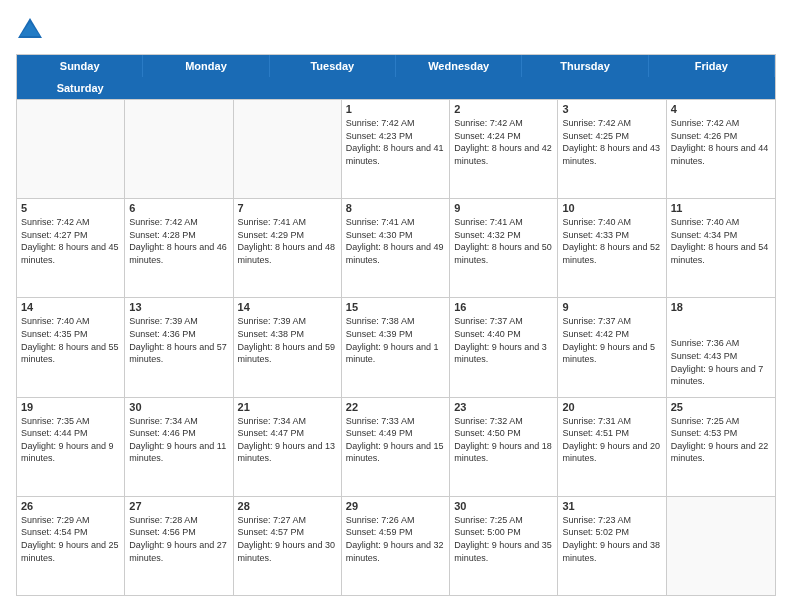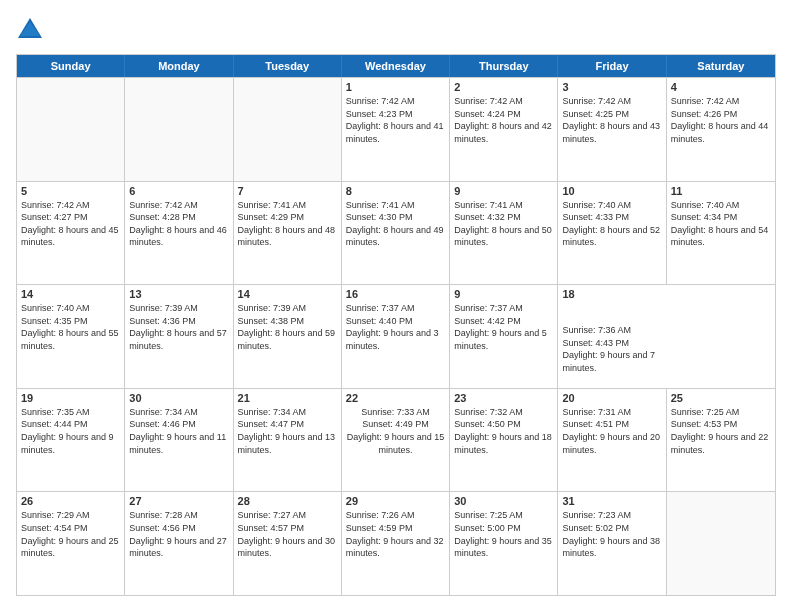--- a/index.html
+++ b/index.html
@@ -60,21 +60,21 @@
       color: #555;
     }
     .calendar {
       flex: 1;
       display: flex;
       flex-direction: column;
       border: 1px solid #ccc;
     }
     .cal-header {
       display: grid;
-      grid-template-columns: repeat(7, 1fr);
+      grid-template-columns: repeat(6, 1fr);
       background: #1a6bb5;
     }
     .cal-header-cell {
       color: #fff;
       font-size: 11px;
       font-weight: bold;
       padding: 5px 4px;
       text-align: center;
       border-right: 1px solid #2a7bc5;
     }
@@ -231,20 +231,26 @@
 Sunset: 4:36 PM
 Daylight: 8 hours and 57 minutes.</div>
           </div>
           <div class="cal-cell">
             <span class="day-num">14</span>
             <div class="cell-text" style="white-space: pre-line;">Sunrise: 7:39 AM
 Sunset: 4:38 PM
 Daylight: 8 hours and 59 minutes.</div>
           </div>
           <div class="cal-cell">
+            <span class="day-num">15</span>
+            <div class="cell-text" style="white-space: pre-line;">Sunrise: 7:38 AM
+Sunset: 4:39 PM
+Daylight: 9 hours and 1 minute.</div>
+          </div>
+          <div class="cal-cell">
             <span class="day-num">16</span>
             <div class="cell-text" style="white-space: pre-line;">Sunrise: 7:37 AM
 Sunset: 4:40 PM
 Daylight: 9 hours and 3 minutes.</div>
           </div>
           <div class="cal-cell">
             <span class="day-num">9</span>
             <div class="cell-text" style="white-space: pre-line;">Sunrise: 7:37 AM
 Sunset: 4:42 PM
 Daylight: 9 hours and 5 minutes.</div>
@@ -270,21 +276,21 @@
 Daylight: 9 hours and 11 minutes.</div>
           </div>
           <div class="cal-cell">
             <span class="day-num">21</span>
             <div class="cell-text" style="white-space: pre-line;">Sunrise: 7:34 AM
 Sunset: 4:47 PM
 Daylight: 9 hours and 13 minutes.</div>
           </div>
           <div class="cal-cell">
             <span class="day-num">22</span>
-            <div class="cell-text" style="white-space: pre-line; text-align: center;">Sunrise: 7:33 AM
+            <div class="cell-text" style="white-space: pre-line;">Sunrise: 7:33 AM
 Sunset: 4:49 PM
 Daylight: 9 hours and 15 minutes.</div>
           </div>
           <div class="cal-cell">
             <span class="day-num">23</span>
             <div class="cell-text" style="white-space: pre-line;">Sunrise: 7:32 AM
 Sunset: 4:50 PM
 Daylight: 9 hours and 18 minutes.</div>
           </div>
           <div class="cal-cell">

